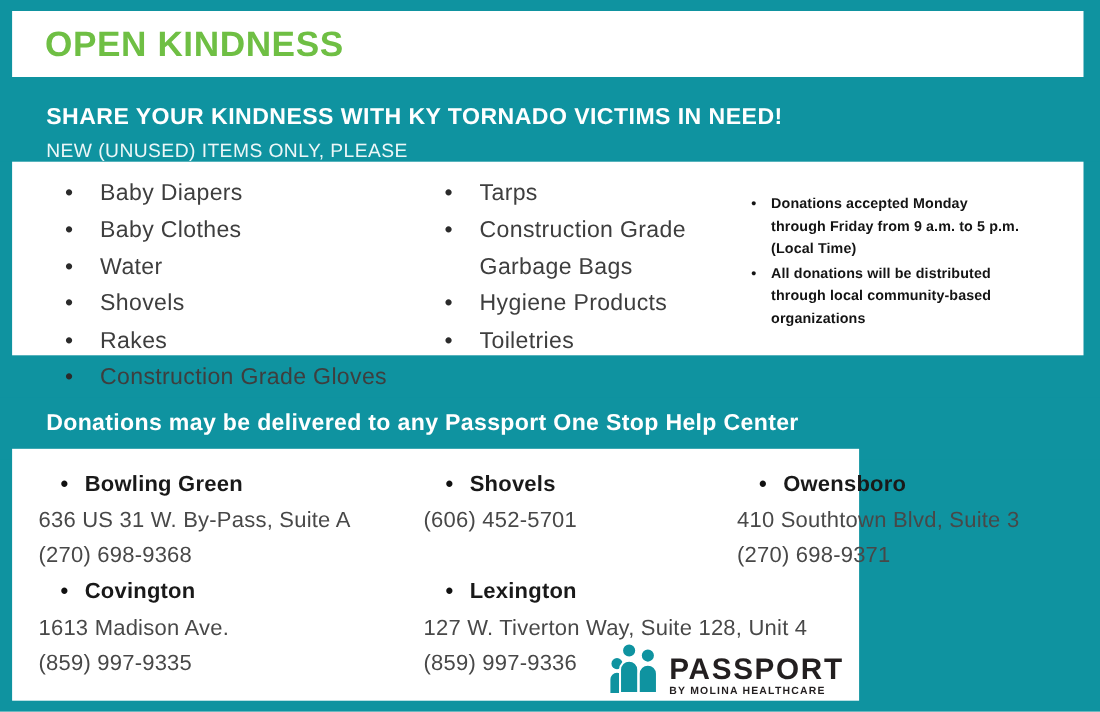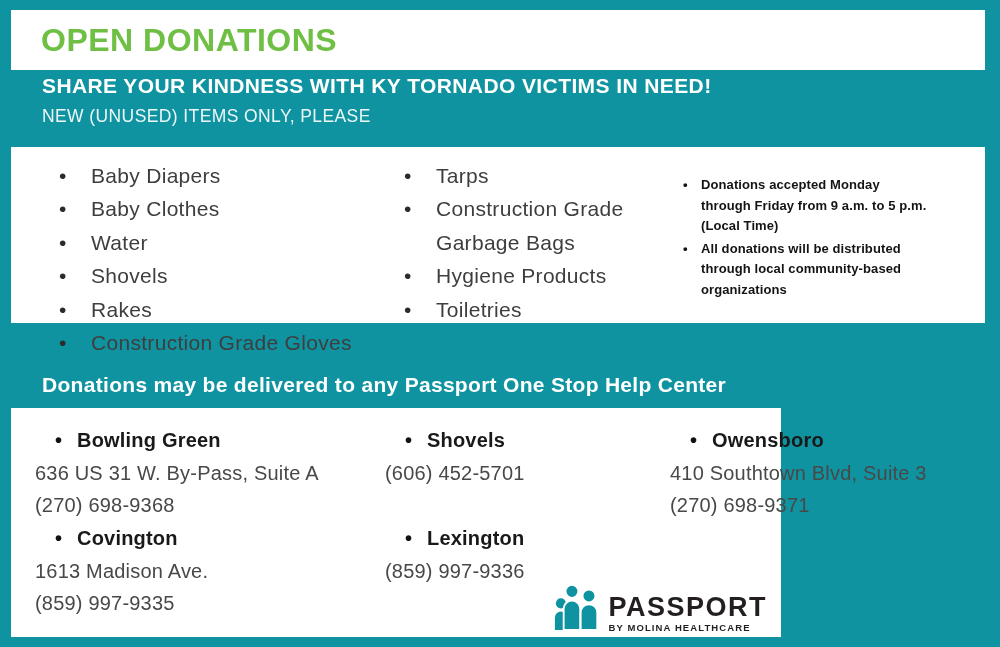--- a/index.html
+++ b/index.html
@@ -30,21 +30,21 @@
     letter-spacing: 0.5px;
     color: #6fbf44;
   }
 
   
   .section-hero {
     position: absolute;
     left: 0; top: 70px;
     width: 1000px; height: 77px;
     background: #0f93a0;
-    padding: 4px 20px 0 42px;
+    padding: 25px 20px 0 42px;
   }
   .hero-title {
     font-size: 21px;
     font-weight: 700;
     letter-spacing: 0.4px;
     color: #ffffff;
   }
   .hero-subtitle {
     margin-top: 8px;
     font-size: 17.5px;
@@ -178,21 +178,21 @@
     color: #231f20;
     margin-top: 2px;
   }
 </style>
 </head>
 <body>
 
 <div class="flyer">
 
   <div class="section-header">
-    <div class="page-title">OPEN DONATIONS</div>
+    <div class="page-title">OPEN KINDNESS</div>
   </div>
 
   <div class="section-hero">
     <div class="hero-title">SHARE YOUR KINDNESS WITH KY TORNADO VICTIMS IN NEED!</div>
     <div class="hero-subtitle">NEW (UNUSED) ITEMS ONLY, PLEASE</div>
   </div>
 
   <div class="section-items">
     <div class="items-col items-col-1">
       <div class="item">Baby Diapers</div>
@@ -243,20 +243,21 @@
     </div>
 
     <div class="location loc-covington">
       <div class="loc-name-line">Covington</div>
       <div class="loc-address">1613 Madison Ave.</div>
       <div class="loc-phone">(859) 997-9335</div>
     </div>
 
     <div class="location loc-lexington">
       <div class="loc-name-line">Lexington</div>
+      <div class="loc-address">127 W. Tiverton Way, Suite 128, Unit 4</div>
       <div class="loc-phone">(859) 997-9336</div>
     </div>
 
     <div class="brand-logo">
       <span>
         <svg width="48" height="46" viewBox="0 0 52 50">
 
           <circle cx="8.5" cy="21" r="5.5" fill="#0f93a0"></circle>
           <path d="M2,50 L2,36.5 A6.5,6.5 0 0 1 15,36.5 L15,50 Z" fill="#0f93a0"></path>
 

